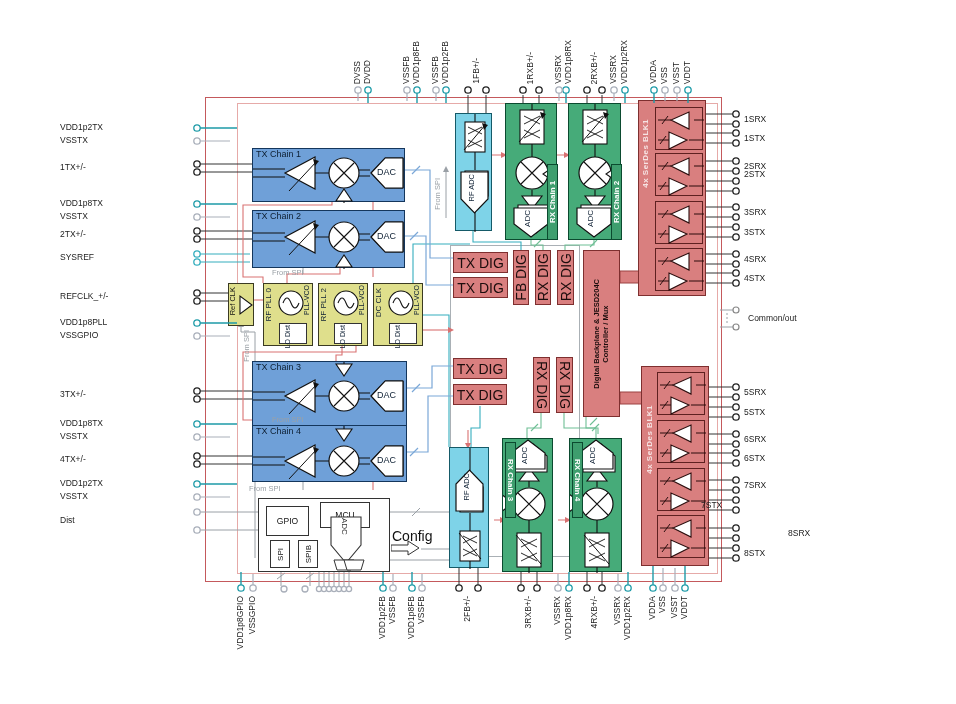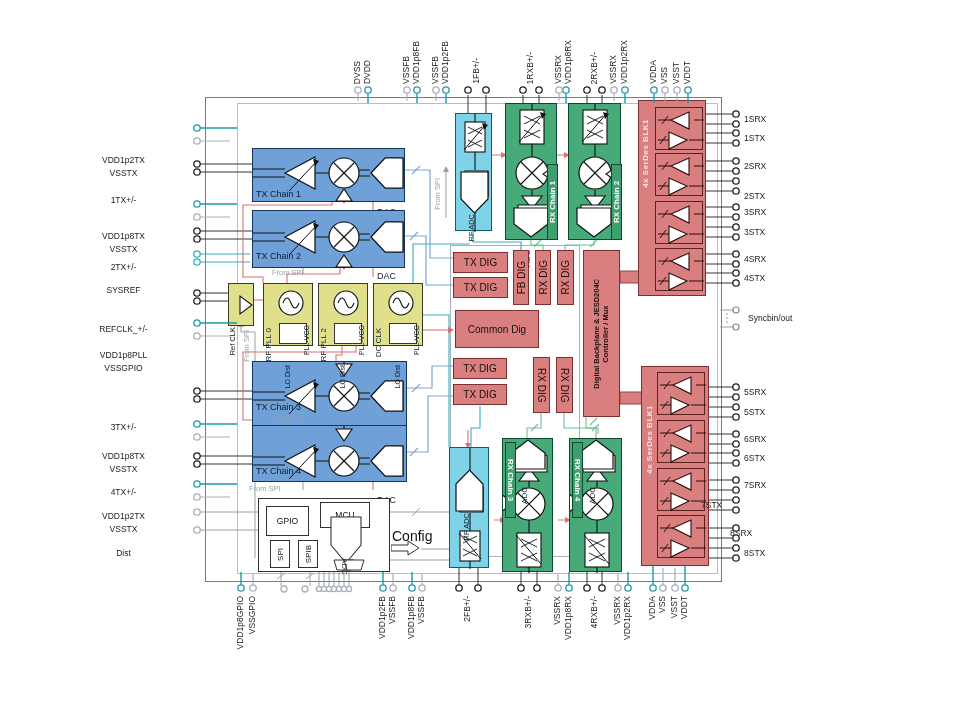--- a/index.html
+++ b/index.html
@@ -14,26 +14,26 @@
   .digbound{position:absolute;left:450px;top:245px;width:128px;height:310px;
             border:1px solid #aab0b5;z-index:1;}
   .blk{position:absolute;box-sizing:border-box;border:1.3px solid #222;z-index:2;}
   .tx{background:#6fa0d8;border-color:#14365c;}
   .pll{background:#dfdf8c;border-color:#3a3a22;}
   .cyan{background:#7ed3e8;border-color:#155a68;}
   .grn{background:#46ab79;border-color:#0b4a2f;}
   .red{background:#d97f7f;border-color:#7e2f2f;}
   .whitebox{background:#fff;border:1.1px solid #333;position:absolute;box-sizing:border-box;z-index:3;}
   .lbl{position:absolute;font-size:8.5px;line-height:1.1;white-space:nowrap;z-index:4;}
-  .blklbl{position:absolute;font-size:9px;line-height:1.05;white-space:nowrap;z-index:4;color:#0d1f33;margin-top:40px;}
-  .dig-lbl{font-size:10px;color:#1c0d0d;}
+  .blklbl{position:absolute;font-size:9px;line-height:1.05;white-space:nowrap;z-index:4;color:#0d1f33;}
+  .dig-lbl{font-size:14px;color:#1c0d0d;}
   .vtext{writing-mode:vertical-rl;transform:rotate(180deg);}
   .vtext2{writing-mode:vertical-rl;}
   .pl{position:absolute;font-size:8.5px;line-height:1;white-space:nowrap;z-index:4;color:#222;}
-  .pl-left{width:127px;text-align:center;margin-top:33px;}
+  .pl-left{width:127px;text-align:left;}
   .gray{color:#9aa0a6;}
   .center{display:flex;align-items:center;justify-content:center;text-align:center;}
   .strip{position:absolute;box-sizing:border-box;border:1px solid #0b4a2f;background:#3e9e6e;
          color:#fff;font-weight:bold;font-size:8px;z-index:4;display:flex;align-items:center;justify-content:center;}
   .sdlbl{color:#f6e3e3;font-weight:bold;font-size:8px;letter-spacing:.5px;}
 </style>
 </head>
 <body>
 
 <div class="stage">
@@ -356,23 +356,20 @@
       <span>TX DIG</span>
     </div>
   <div class="blk red center dig-lbl" style="left:513px;top:250px;width:16px;height:55px">
       <span class="vtext">FB DIG</span>
     </div>
   <div class="blk red center dig-lbl" style="left:535px;top:250px;width:16px;height:55px">
       <span class="vtext">RX DIG</span>
     </div>
   <div class="blk red center dig-lbl" style="left:557px;top:250px;width:17px;height:55px">
       <span class="vtext">RX DIG</span>
-    </div>
-  <div class="blk red center dig-lbl" style="left:455px;top:310px;width:84px;height:38px">
-      <span>Common Dig</span>
     </div>
   <div class="blk red center dig-lbl" style="left:453px;top:358px;width:54px;height:21px">
       <span>TX DIG</span>
     </div>
   <div class="blk red center dig-lbl" style="left:453px;top:384px;width:54px;height:21px">
       <span>TX DIG</span>
     </div>
   <div class="blk red center dig-lbl" style="left:533px;top:357px;width:17px;height:56px">
       <span class="vtext2">RX DIG</span>
     </div>
@@ -657,33 +654,33 @@
   <div class="pl vtext" style="left:609px;bottom:620px">VSSRX</div>
   <div class="pl vtext" style="left:620px;bottom:620px">VDD1p2RX</div>
   <div class="pl vtext" style="left:649px;bottom:620px">VDDA</div>
   <div class="pl vtext" style="left:660px;bottom:620px">VSS</div>
   <div class="pl vtext" style="left:672px;bottom:620px">VSST</div>
   <div class="pl vtext" style="left:683px;bottom:620px">VDDT</div>
 
   <div class="pl" style="left:744px;top:115px">1SRX</div>
   <div class="pl" style="left:744px;top:134px">1STX</div>
   <div class="pl" style="left:744px;top:162px">2SRX</div>
-  <div class="pl" style="left:744px;top:192px">2STX</div>
+  <div class="pl" style="left:744px;top:170px">2STX</div>
   <div class="pl" style="left:744px;top:208px">3SRX</div>
   <div class="pl" style="left:744px;top:228px">3STX</div>
   <div class="pl" style="left:744px;top:255px">4SRX</div>
   <div class="pl" style="left:744px;top:274px">4STX</div>
-  <div class="pl" style="left:748px;top:314px">Syncbin/out</div>
+  <div class="pl" style="left:748px;top:314px">Common/out</div>
   <div class="pl" style="left:744px;top:388px">5SRX</div>
   <div class="pl" style="left:744px;top:408px">5STX</div>
   <div class="pl" style="left:744px;top:435px">6SRX</div>
   <div class="pl" style="left:744px;top:454px">6STX</div>
   <div class="pl" style="left:744px;top:481px">7SRX</div>
   <div class="pl" style="left:701px;top:501px">7STX</div>
-  <div class="pl" style="left:730px;top:529px">8SRX</div>
+  <div class="pl" style="left:788px;top:529px">8SRX</div>
   <div class="pl" style="left:744px;top:549px">8STX</div>
 
   <div class="pl vtext" style="left:236px;top:596px">VDD1p8GPIO</div>
   <div class="pl vtext" style="left:248px;top:596px">VSSGPIO</div>
   <div class="pl vtext" style="left:378px;top:596px">VDD1p2FB</div>
   <div class="pl vtext" style="left:388px;top:596px">VSSFB</div>
   <div class="pl vtext" style="left:407px;top:596px">VDD1p8FB</div>
   <div class="pl vtext" style="left:417px;top:596px">VSSFB</div>
   <div class="pl vtext" style="left:463px;top:596px">2FB+/-</div>
   <div class="pl vtext" style="left:524px;top:596px">3RXB+/-</div>

